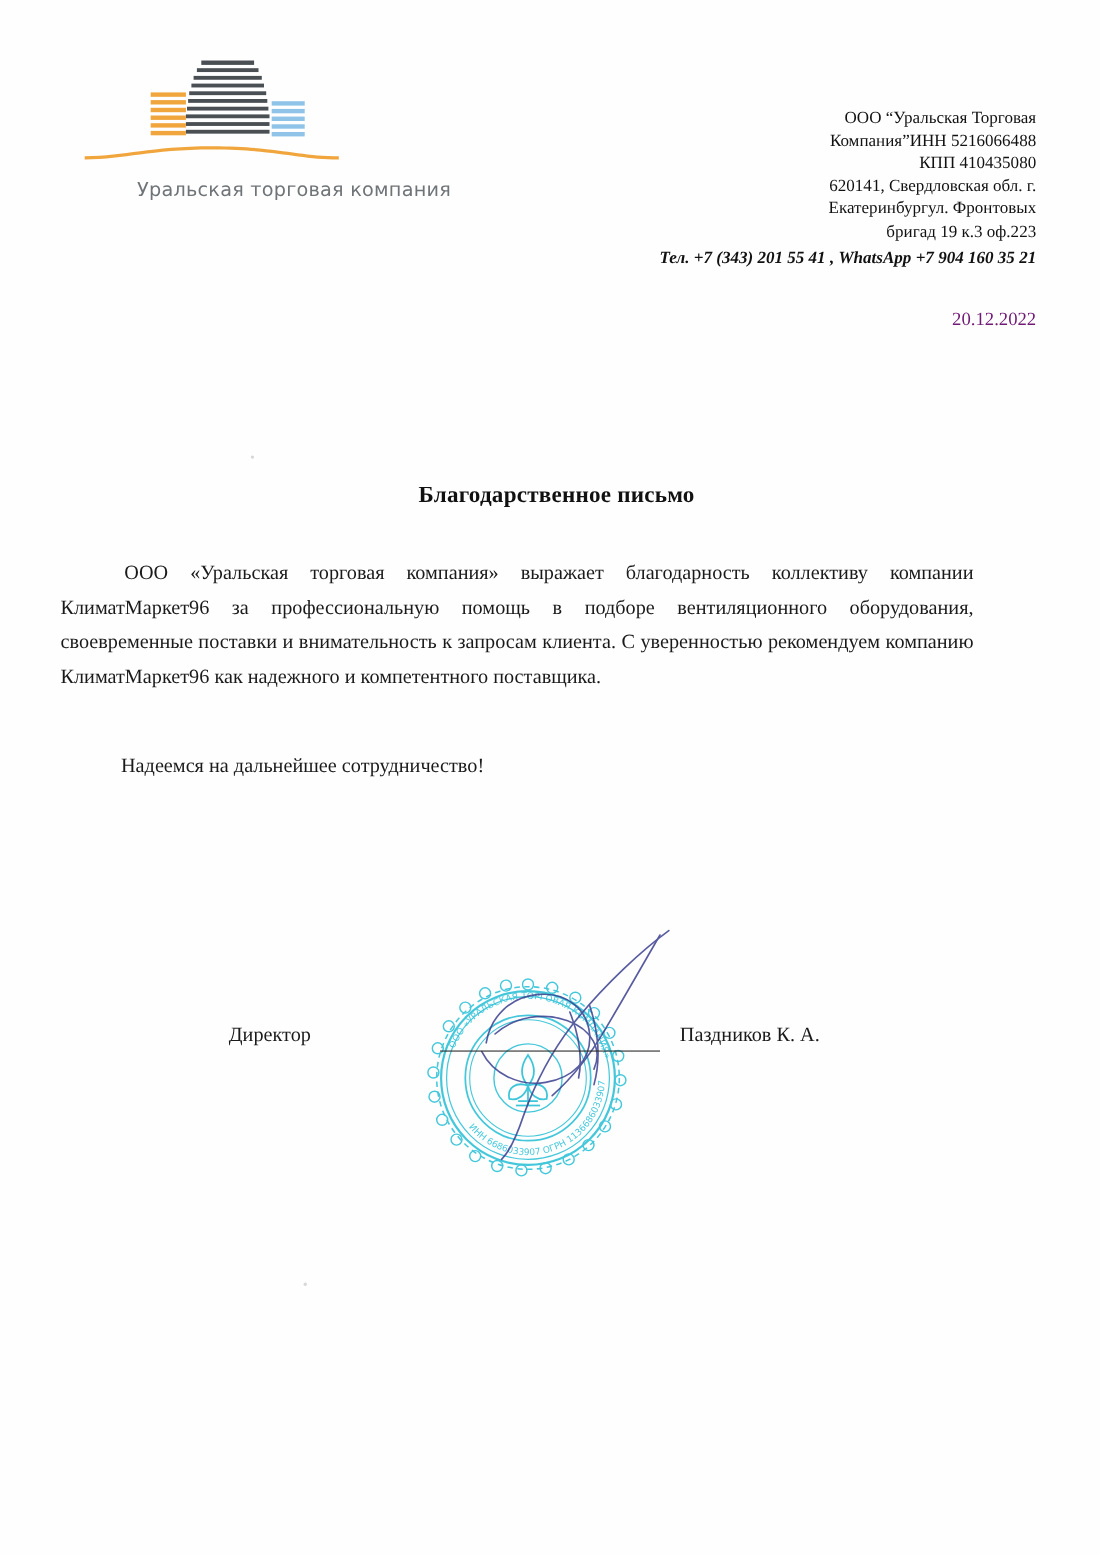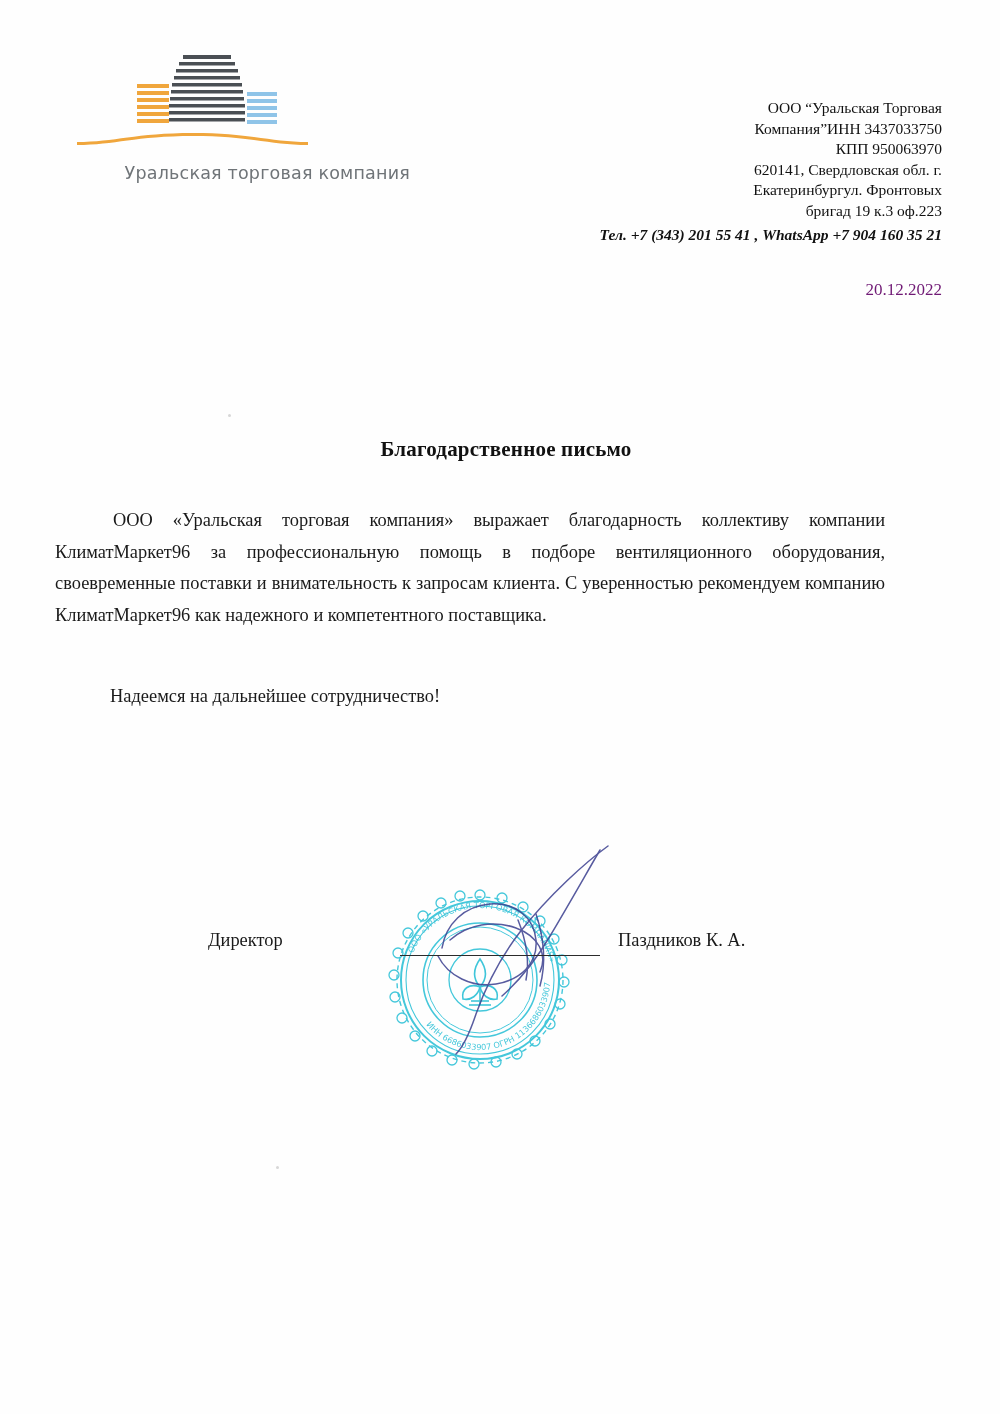--- a/index.html
+++ b/index.html
@@ -221,22 +221,22 @@
           </g>
 
           <path d="M2 92 C 40 92, 60 83, 118 83 C 176 83, 196 92, 233 92 L233 95 C196 95, 176 86, 118 86 C 60 86, 40 95, 2 95 Z" fill="#f0a63c"></path>
         </svg>
       </div>
       <div class="logo-caption">Уральская торговая компания</div>
     </div>
 
     <div class="company-info">
       <div>ООО “Уральская Торговая</div>
-      <div>Компания”ИНН  3437033750</div>
-      <div>КПП 950063970</div>
+      <div>Компания”ИНН  5216066488</div>
+      <div>КПП 410435080</div>
       <div>620141, Свердловская обл. г.</div>
       <div>Екатеринбургул. Фронтовых</div>
       <div>бригад 19 к.3 оф.223</div>
       <div class="phones">Тел. +7 (343) 201 55 41 ,  WhatsApp +7 904 160 35 21</div>
     </div>
   </div>
 
   <div class="doc-date">20.12.2022</div>
 
   <div class="faint-dot" style="left:228px; top:414px;"></div>

